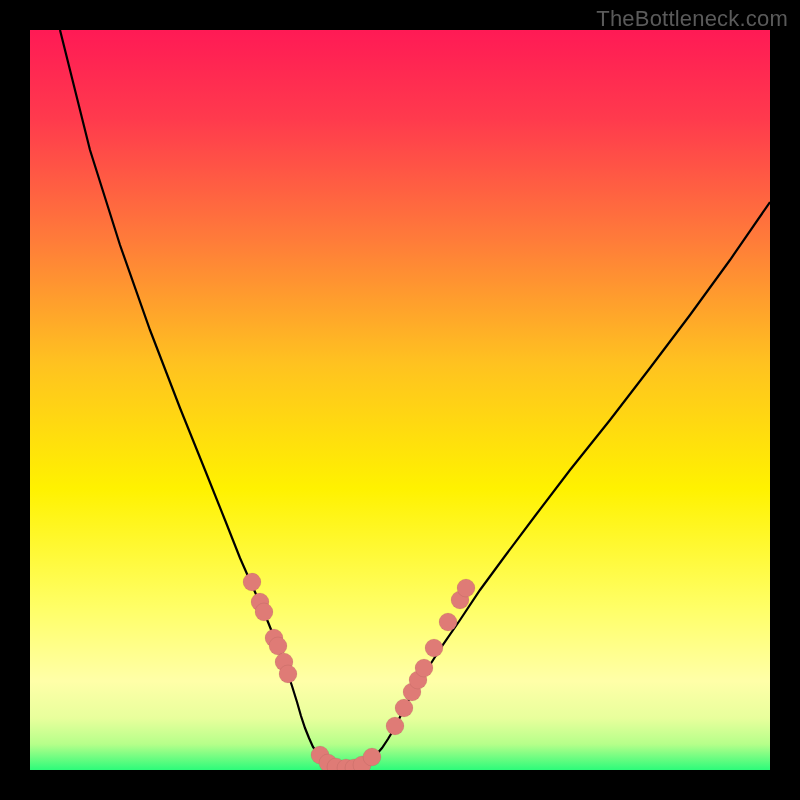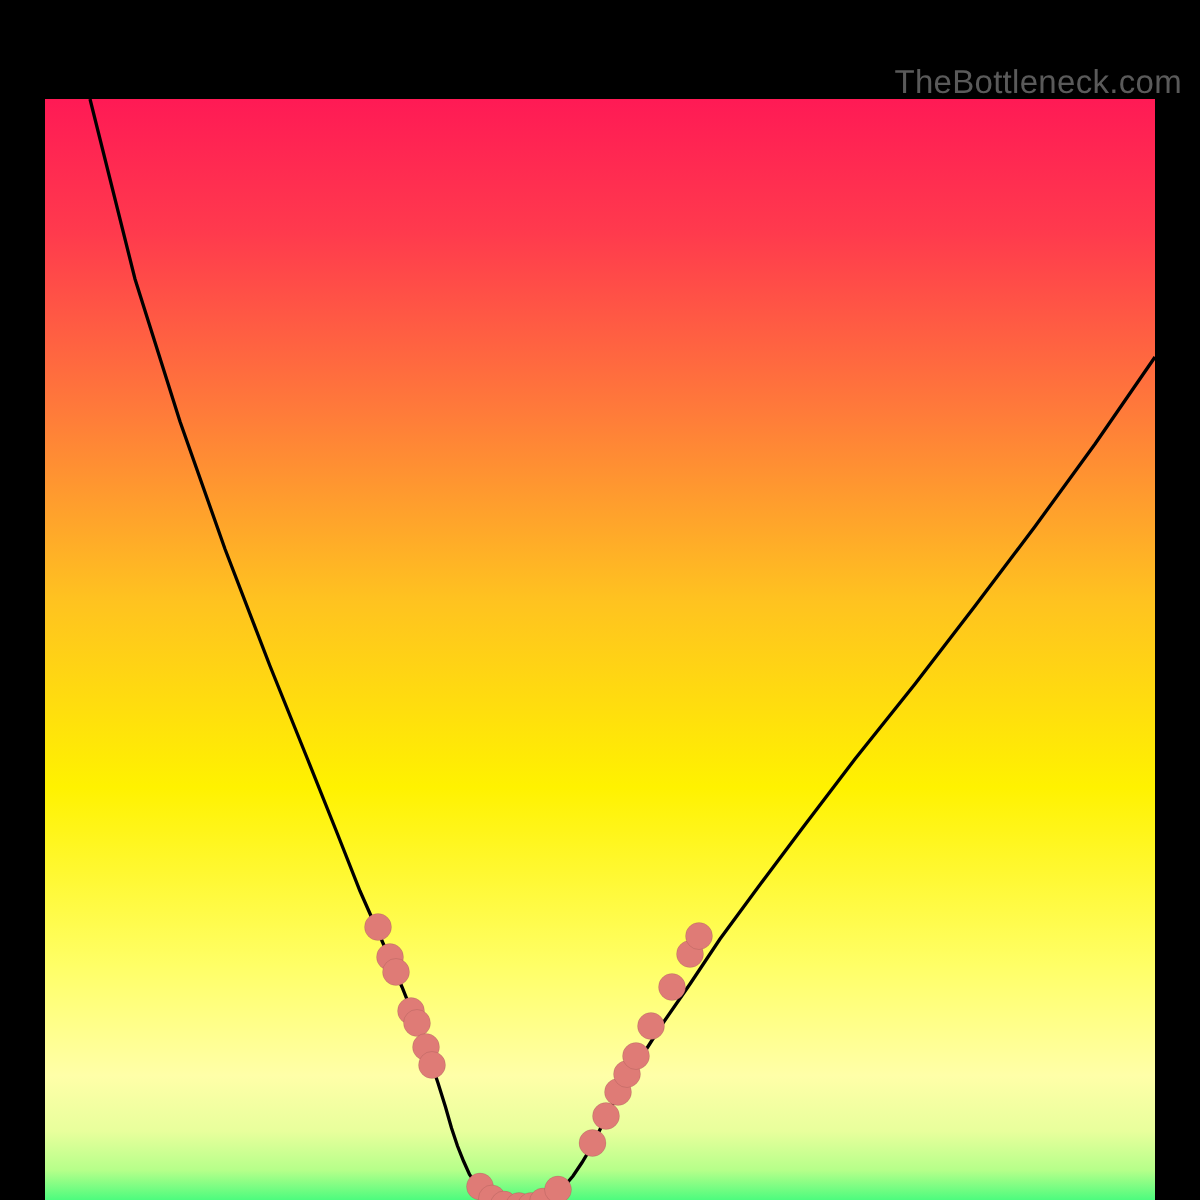--- a/index.html
+++ b/index.html
@@ -9,21 +9,20 @@
     height: 800px;
     overflow: hidden;
     background: #000;
     font-family: Arial, Helvetica, sans-serif;
   }
   .frame {
     position: relative;
     width: 800px;
     height: 584px;
     background: #000;
-    margin-top: 36px;
   }
   .plot-area {
     position: absolute;
     left: 30px;
     top: 30px;
     width: 740px;
     height: 740px;
     overflow: hidden;
   }
   .gradient-bg {

